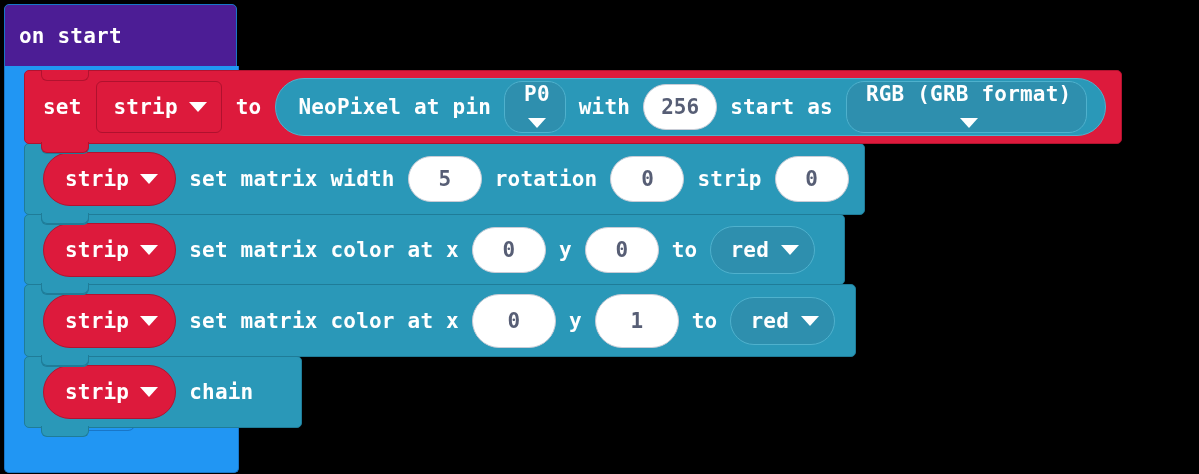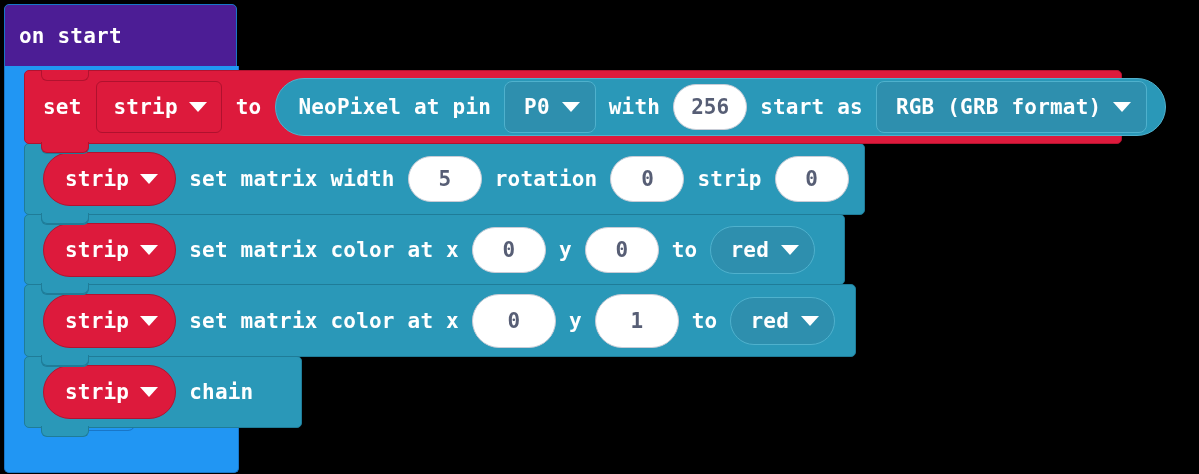--- a/index.html
+++ b/index.html
@@ -92,21 +92,21 @@
     color:#575E75;font-size:21px;font-weight:700;
   }
   .num.big{height:52px;min-width:60px;}
 
   
   .drop{
     display:inline-flex;align-items:center;gap:12px;
     background:#2E8FAE;border:1px solid #4fb1cd;border-radius:999px;
     height:46px;padding:0 15px 0 19px;
   }
-  .drop.rect{border-radius:8px;height:50px;}
+  .drop.rect{border-radius:18px;height:50px;flex-direction:column;}
   .drop .lbl{font-size:21px;}
 
   
   .reporter{
     display:inline-flex;align-items:center;gap:13px;
     background:#2A98B8;border:1px solid #4fb1cd;border-radius:999px;
     height:56px;padding:0 18px 0 22px;
   }
 
   

